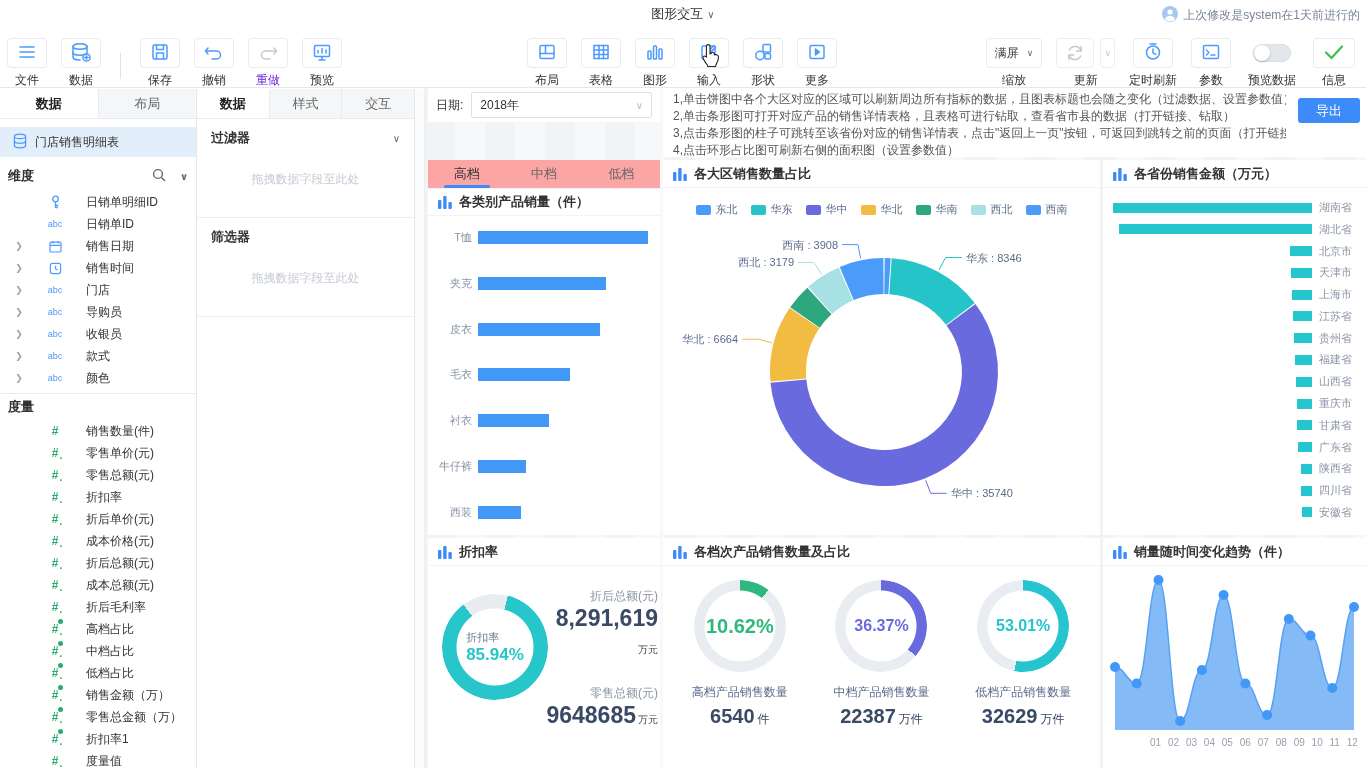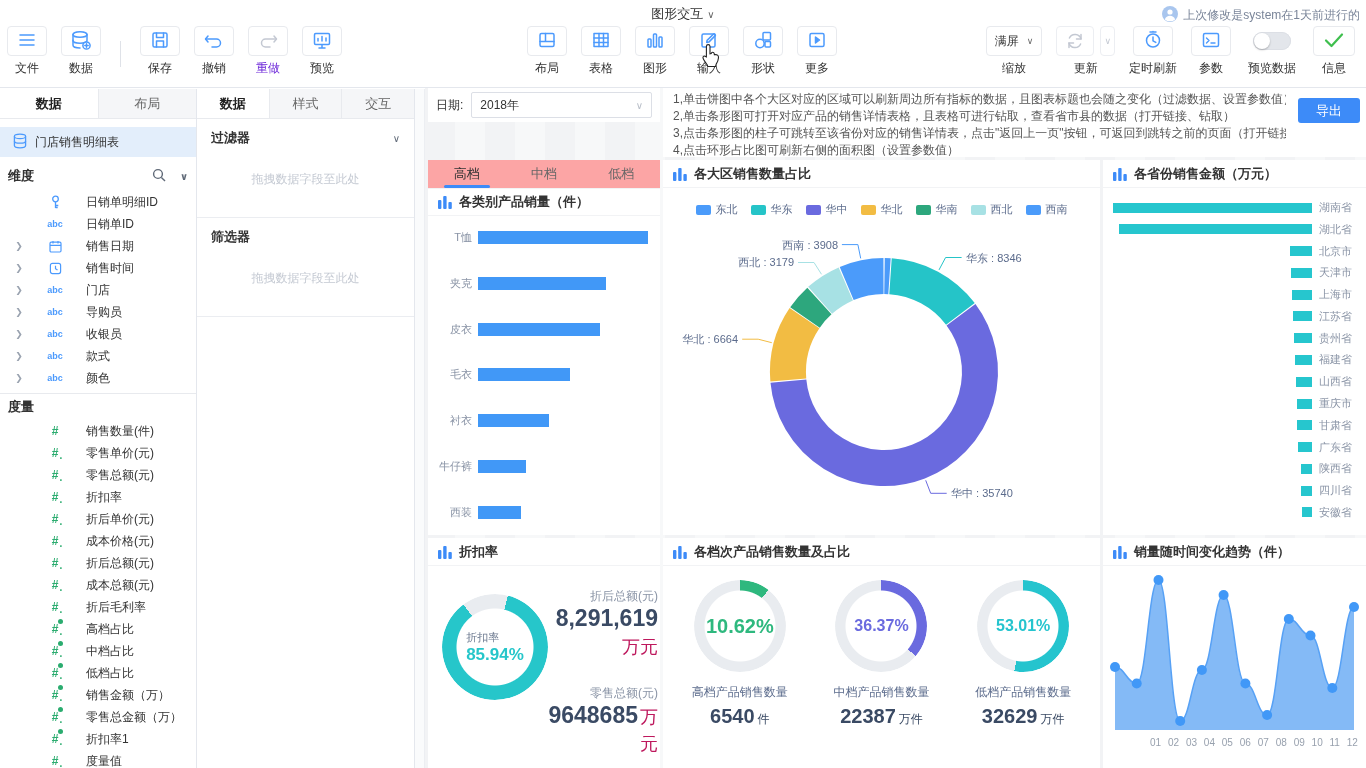--- a/index.html
+++ b/index.html
@@ -6,21 +6,21 @@
   html,body { width:1366px; height:768px; overflow:hidden; }
   body { font-family:"Liberation Sans","DejaVu Sans",sans-serif; font-size:12px; color:#333; background:#fff; }
   .app { position:relative; width:1366px; height:768px; background:#fff; overflow:hidden; }
 
   
   .topbar { position:absolute; left:0; top:0; width:1366px; height:88px; background:#fff; border-bottom:1px solid #e4e7ed; z-index:5; }
   .tb-title { position:absolute; top:5px; left:0; width:100%; text-align:center; font-size:13px; color:#333; }
   .tb-title .chev { color:#666; font-size:10px; margin-left:4px; }
   .tb-last { position:absolute; top:6px; right:6px; font-size:12px; color:#7a8599; display:flex; align-items:center; gap:5px; }
   .tb-groups { position:absolute; top:26px; left:0; width:100%; height:58px; }
-  .tb-group { position:absolute; top:0; display:flex; align-items:center; }
+  .tb-group { position:absolute; top:12px; display:flex; align-items:center; }
   .tb-btn { display:flex; flex-direction:column; align-items:center; margin:0 7px; cursor:default; }
   .tb-btn .box { min-width:40px; height:30px; padding:0 8px; border:1px solid #e8eaee; border-radius:4px; display:flex; align-items:center; justify-content:center; background:#fff; }
   .tb-btn .lbl { margin-top:4px; font-size:12px; color:#333; }
   .tb-btn.disabled .lbl { color:#6d28d9; }
   .tb-sep { width:1px; height:26px; background:#dfe2e8; margin:4px 12px 0; }
   .tb-text-btn { font-size:12px; color:#333; display:flex; align-items:center; gap:6px; }
   .toggle { width:38px; height:18px; border-radius:9px; background:#e3e6eb; position:relative; box-shadow:inset 0 0 0 1px #dcdfe5; }
   .toggle .knob { position:absolute; left:1px; top:1px; width:16px; height:16px; border-radius:50%; background:#fff; box-shadow:0 1px 2px rgba(0,0,0,.25); }
   .cursor-hand { position:absolute; left:700px; top:43px; z-index:9; pointer-events:none; }
 
@@ -38,21 +38,21 @@
   .tabs2 .tab.active { background:#fff; color:#222; font-weight:bold; }
 
   
   .tbl-row { margin:8px 0 4px; height:30px; display:flex; align-items:center; gap:7px; padding:0 12px; background:#e3eefb; }
   .sec-head { display:flex; align-items:center; height:30px; padding:0 8px; font-size:13px; font-weight:bold; color:#333; }
   .sec-head .spacer { flex:1; }
   .dim-list,.mea-list { padding-left:0; }
   .field-item { height:22px; display:flex; align-items:center; gap:20px; padding-left:14px; color:#333; font-size:12px; white-space:nowrap; }
   .field-item .arr { width:10px; font-size:9px; color:#9aa3b0; text-align:center; }
   .field-item .fic { width:22px; display:flex; justify-content:center; align-items:center; }
-  .abc { color:#4c9afd; font-size:9px; font-weight:bold; letter-spacing:0; }
+  .abc { color:#4c9afd; font-size:9px; font-weight:normal; letter-spacing:0; }
   .hash { color:#2bac6f; font-size:12px; font-weight:bold; position:relative; }
   .hash .dot { position:absolute; right:-4px; bottom:-1px; font-size:10px; color:#2bac6f; }
   .hash .calc { position:absolute; right:-5px; top:-3px; width:5px; height:5px; border-radius:50%; background:#2bac6f; }
   .mea-divider { border-top:1px solid #e8eaee; margin-top:4px; }
 
   
   .cfg-sec { padding:10px 14px 0; }
   .cfg-title { font-size:13px; font-weight:bold; color:#333; display:flex; align-items:center; }
   .cfg-title .spacer { flex:1; }
   .cfg-drop { height:64px; display:flex; align-items:center; justify-content:center; color:#c5cad3; font-size:12px; }
@@ -100,21 +100,21 @@
   .donut-legend { display:flex; justify-content:center; gap:13px; padding-top:14px; }
   .legend-item { display:flex; align-items:center; gap:5px; font-size:11px; color:#5b6b8c; }
   .legend-chip { width:15px; height:10px; border-radius:2px; }
   .donut-wrap { position:relative; }
   .donut-label { position:absolute; font-size:11px; color:#5b6b8c; white-space:nowrap; }
 
   
   .ring { border-radius:50%; position:relative; display:flex; flex-direction:column; align-items:center; justify-content:center; }
   .g-stat-label { font-size:12px; color:#8a94a6; }
   .g-stat-num { font-size:23px; font-weight:bold; color:#3a4a64; }
-  .g-stat-unit { font-size:18px; color:#be185d; font-weight:normal; margin-left:2px; }
+  .g-stat-unit { font-size:10px; color:#404040; font-weight:normal; margin-left:2px; }
   .tier-wrap { display:flex; justify-content:space-around; padding:14px 6px 0; }
   .tier { display:flex; flex-direction:column; align-items:center; }
   .tier-label { margin-top:12px; font-size:12px; color:#5b6b8c; }
   .tier-amount { margin-top:4px; font-size:20px; font-weight:bold; color:#3a4a64; }
   .tier-amount .u { font-size:12px; font-weight:normal; margin-left:3px; }
 
   .axis-labels { display:flex; justify-content:space-between; padding:0 8px; font-size:10px; color:#98a1ae;margin-left:39px; }
 </style>
 </head>
 <body>

